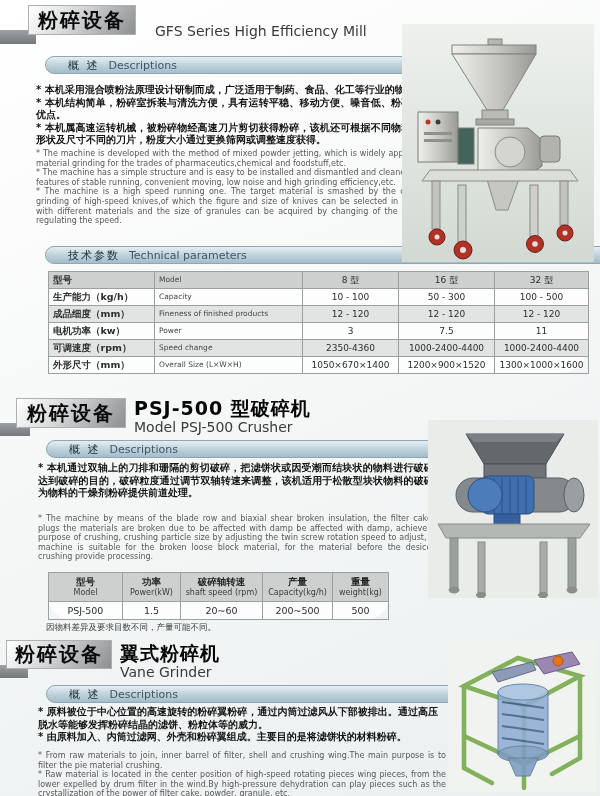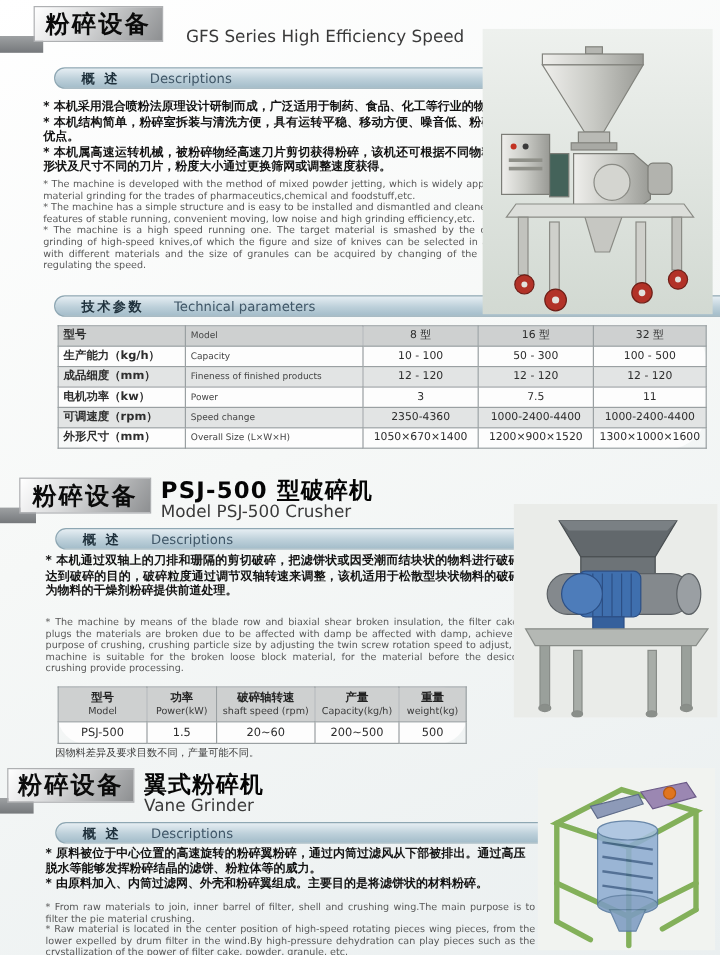--- a/index.html
+++ b/index.html
@@ -10,22 +10,22 @@
   .abs{position:absolute;}
   .tagstrip{background:linear-gradient(#9ea1a3,#75787b);}
   .tagbox{background:linear-gradient(125deg,#ffffff 0%,#d9dadb 40%,#8d8f91 100%);
           border:1px solid #aeb0b2;display:flex;align-items:center;justify-content:center;
           font-weight:bold;font-size:20px;letter-spacing:2px;color:#0b0b0b;}
   .title-cn{font-size:19px;font-weight:bold;color:#050505;letter-spacing:1px;white-space:nowrap;}
   .title-en{font-size:14px;color:#3a3a3a;white-space:nowrap;}
   .pill{height:16px;border-radius:9px;
         background:linear-gradient(#e6eef3 0%,#bdd0da 55%,#a4bdca 100%);
         border:1px solid #8ea7b3;display:flex;align-items:center;padding-left:22px;gap:9px;}
-  .pill .cnl{font-size:11px;font-weight:bold;color:#20323d;letter-spacing:2px;white-space:nowrap;}
-  .pill .enl{font-size:11px;color:#3f5667;white-space:nowrap;margin-left:16px;}
+  .pill .cnl{font-size:11px;font-weight:normal;color:#20323d;letter-spacing:2px;white-space:nowrap;}
+  .pill .enl{font-size:11px;color:#3f5667;white-space:nowrap;}
   .cnblock{font-size:10px;line-height:12.6px;color:#131313;font-weight:600;text-align:justify;}
   .cnblock p{margin:0;}
   .enblock{font-size:8px;line-height:9.6px;color:#585858;text-align:justify;}
   .enblock p{margin:0;}
   table.ptable{border-collapse:collapse;table-layout:fixed;background:#fdfdfd;border-radius:32px;}
   .ptable td{border:1px solid #9aa0a2;padding:0 4px;height:16px;line-height:10px;
              text-align:center;font-size:9px;color:#2d2d2d;overflow:hidden;}
   .t1 tr:first-child{background:#ced0d0;}
   .t1 tr:nth-child(odd):not(:first-child){background:#e2e4e4;}
   .t1 td.lc{text-align:left;font-weight:bold;font-size:9.5px;white-space:nowrap;}
@@ -41,21 +41,21 @@
 </head>
 <body>
 
 <div class="page">
 
   <div class="sec" style="top:0;height:396px;">
     <div class="abs tagstrip" style="left:0;top:30px;width:36px;height:14px;"></div>
     <div class="abs tagbox" style="left:28px;top:5px;width:106px;height:28px;">
       <span>粉碎设备</span>
     </div>
-    <div class="abs title-en" style="left:155px;top:23px;">GFS Series High Efficiency Speed</div>
+    <div class="abs title-en" style="left:155px;top:23px;">GFS Series High Efficiency Mill</div>
 
     <div class="abs pill" style="left:45px;top:56px;width:392px;">
       <span class="cnl">概 述</span>
       <span class="enl">Descriptions</span>
     </div>
 
     <div class="abs cnblock" style="left:36px;top:84px;width:416px;">
       <p>* 本机采用混合喷粉法原理设计研制而成，广泛适用于制药、食品、化工等行业的物料粉碎。</p>
       <p>* 本机结构简单，粉碎室拆装与清洗方便，具有运转平稳、移动方便、噪音低、粉碎效果好等优点。</p>
       <p>* 本机属高速运转机械，被粉碎物经高速刀片剪切获得粉碎，该机还可根据不同物料选用各种形状及尺寸不同的刀片，粉度大小通过更换筛网或调整速度获得。</p>

